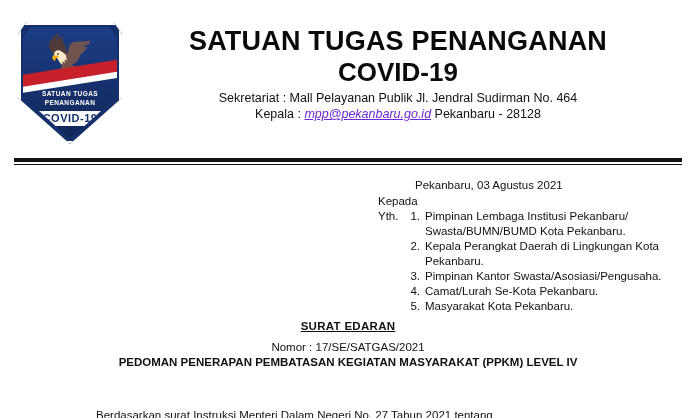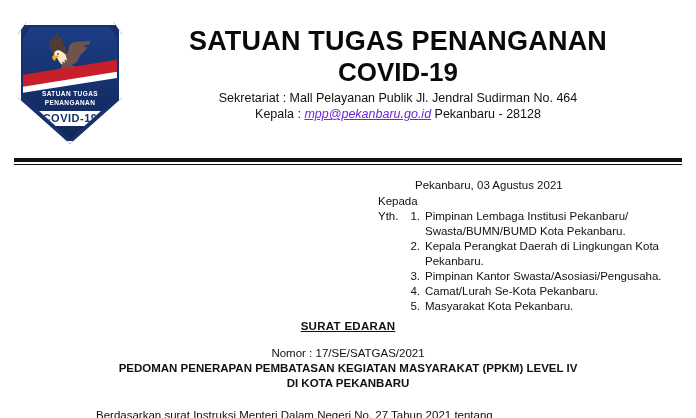--- a/index.html
+++ b/index.html
@@ -225,21 +225,21 @@
     font-size: 11.5px;
     line-height: 16px;
   }
   .se-title {
     font-weight: bold;
     text-decoration: underline;
     letter-spacing: 0.3px;
     text-align: center;
   }
   .se-nomor {
-    margin-top: 11px;
+    margin-top: 5px;
   }
   .tentang {
     margin-top: 14px;
     font-weight: bold;
     letter-spacing: 0.3px;
   }
   .subject {
     font-weight: bold;
     line-height: 15px;
   }
@@ -320,18 +320,17 @@
           <span class="yth-txt">Masyarakat Kota Pekanbaru.</span>
         </li>
       </ul>
     </div>
   </div>
 
   <div class="center-block">
     <div class="se-title">SURAT EDARAN</div>
     <div class="se-nomor">Nomor :  17/SE/SATGAS/2021</div>
     <div class="subject">PEDOMAN PENERAPAN PEMBATASAN KEGIATAN MASYARAKAT (PPKM)  LEVEL IV</div>
-    <div class="subject">DI KOTA PEKANBARU</div>
   </div>
 
   <div class="para-cut">Berdasarkan surat Instruksi Menteri Dalam Negeri No. 27 Tahun 2021 tentang</div>
 
 </div>
 
 </body></html>

